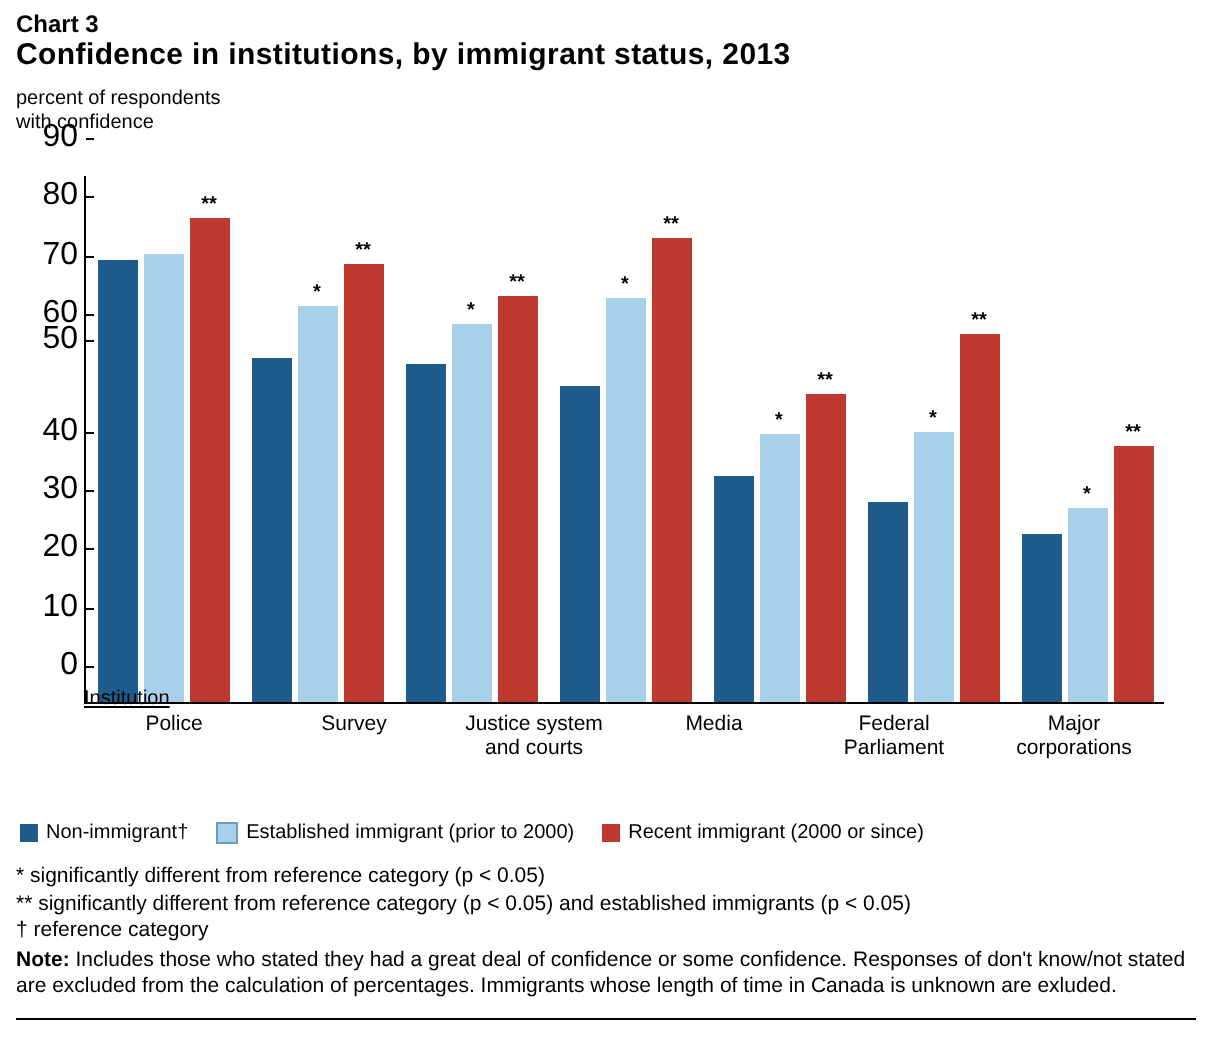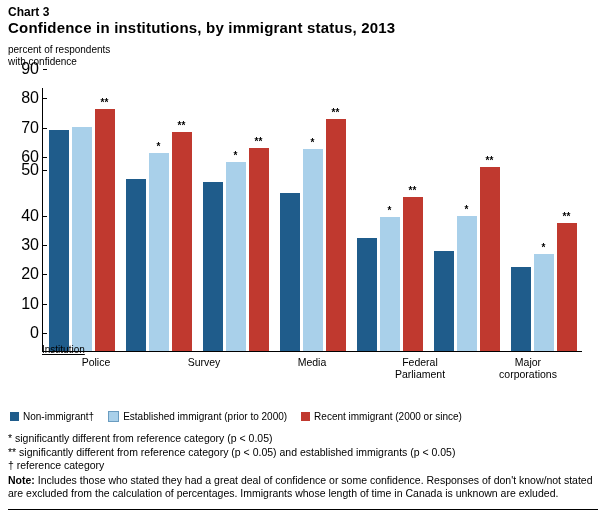--- a/index.html
+++ b/index.html
@@ -332,20 +332,21 @@
                 <span class="sig">**</span>
               </div>
             </div>
           </div>
         </div>
     </div>
     <div class="xaxis-title">Institution</div>
     <div class="xticks" id="xticks">
         <div class="xtick">Police</div>
         <div class="xtick">Survey</div>
+        <div class="xtick">Justice system<br>and courts</div>
         <div class="xtick">Media</div>
         <div class="xtick">Federal<br>Parliament</div>
         <div class="xtick">Major<br>corporations</div>
       </div>
   </div>
 
   <div class="legend" id="legend">
       <div class="legend-item">
         <span class="legend-swatch" style="background: rgb(31, 92, 139);"></span>
         <span>Non-immigrant†</span>

